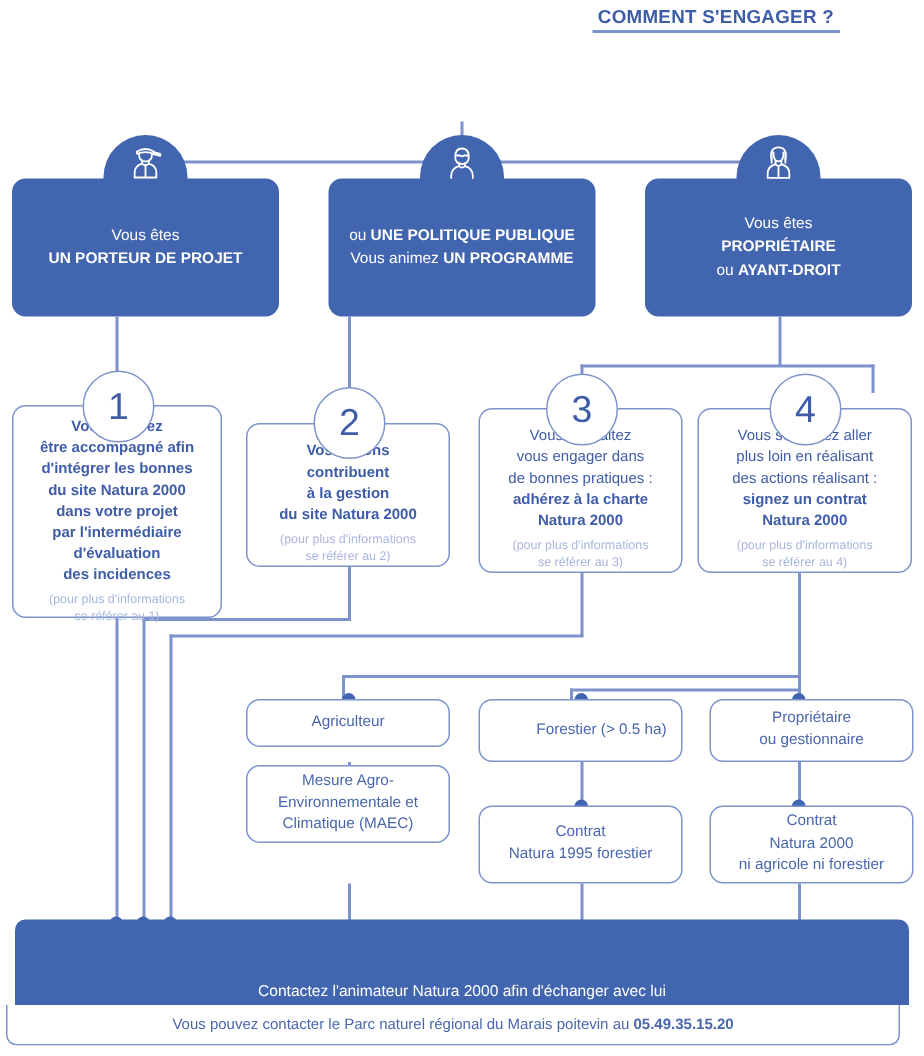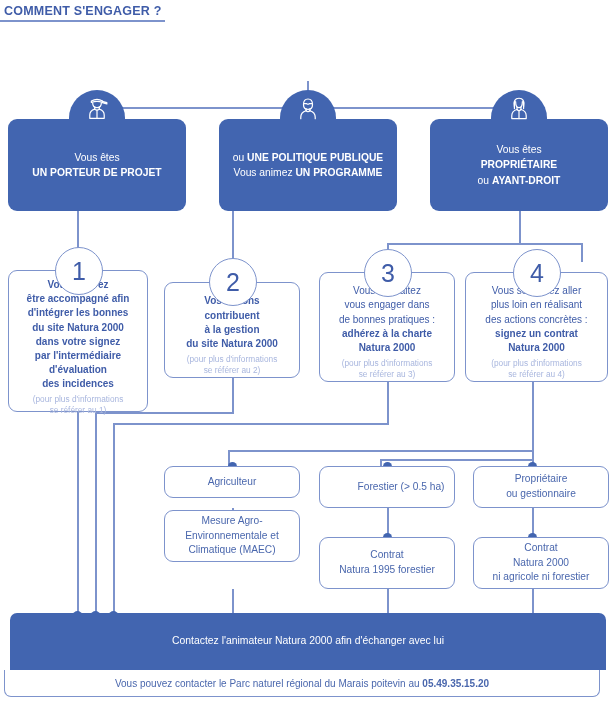--- a/index.html
+++ b/index.html
@@ -16,21 +16,21 @@
 
   
   .ln{position:absolute;background:#7d93cc;}
   .lnv{width:2px;}
   .lnh{height:2px;}
   .dot{position:absolute;width:9px;height:9px;border-radius:50%;background:#4265b0;}
 
   
   .title{
     position:absolute;left:0;top:4px;width:560px;
-    text-align:left;font-size:12.5px;font-weight:bold;
+    text-align:right;font-size:12.5px;font-weight:bold;
     letter-spacing:.2px;color:#3f5ca8;
   }
   .title span{border-bottom:2px solid #7d93cc;padding:0 4px 2px 4px;display:inline-block;}
 
   
   .topbox{
     left:133px;top:19px;width:350px;height:62px;
     border:1.4px solid #7d93cc;border-radius:9px;background:#fff;
     display:flex;align-items:center;justify-content:center;
     text-align:center;font-size:10.6px;font-weight:bold;line-height:1.45;
@@ -72,21 +72,21 @@
   .smallcard{
     border:1.4px solid #7d93cc;border-radius:9px;background:#fff;
     display:flex;align-items:center;justify-content:center;
     text-align:center;color:#4a67ad;font-size:10.2px;line-height:1.45;z-index:4;
   }
 
   
   .banner{
     left:10px;top:613px;width:596px;height:57px;background:#4265b0;
     border-radius:7px 7px 0 0;
-    display:flex;align-items:center;justify-content:center;text-align:center;
+    display:flex;align-items:flex-end;justify-content:center;text-align:center;
     color:#fff;font-size:10.4px;line-height:1.55;
   }
   .footer{
     left:4px;top:670px;width:596px;height:27px;background:#fff;
     border:1.4px solid #7d93cc;border-top:none;border-radius:0 0 7px 7px;
     display:flex;align-items:center;justify-content:center;
     color:#4a67ad;font-size:10px;
   }
   .footer b{font-weight:bold;}
 </style>
@@ -162,21 +162,21 @@
   <div class="ln lnh" style="left:387px;top:243px;width:196px;"></div>
   <div class="ln lnv" style="left:387px;top:243px;height:19px;"></div>
   <div class="ln lnv" style="left:581px;top:243px;height:19px;"></div>
 
   <div class="abs card" style="left:8px;top:270px;width:140px;height:142px;padding:18px 6px 6px 6px;">
     <div class="main">
         <div>Vous pouvez</div>
         <div>être accompagné afin</div>
         <div>d'intégrer les bonnes</div>
         <div>du site Natura 2000</div>
-        <div>dans votre signez</div>
+        <div>dans votre projet</div>
         <div>par l'intermédiaire</div>
         <div>d'évaluation</div>
         <div>des incidences</div>
       </div>
     <div class="note">
         <div>(pour plus d'informations</div>
         <div>se référer au 1)</div>
       </div>
   </div>
   <div class="numc" style="left:55px;top:247px;">1</div>
@@ -209,21 +209,21 @@
         <div>(pour plus d'informations</div>
         <div>se référer au 3)</div>
       </div>
   </div>
   <div class="numc" style="left:364px;top:249px;">3</div>
 
   <div class="abs card" style="left:465px;top:272px;width:143px;height:110px;padding:16px 5px 6px 5px;">
     <div class="main reg">
         <div>Vous souhaitez aller</div>
         <div>plus loin en réalisant</div>
-        <div>des actions concrètes :</div>
+        <div>des actions réalisant :</div>
       </div>
     <div class="main">
         <div>signez un contrat</div>
         <div>Natura 2000</div>
       </div>
     <div class="note">
         <div>(pour plus d'informations</div>
         <div>se référer au 4)</div>
       </div>
   </div>

